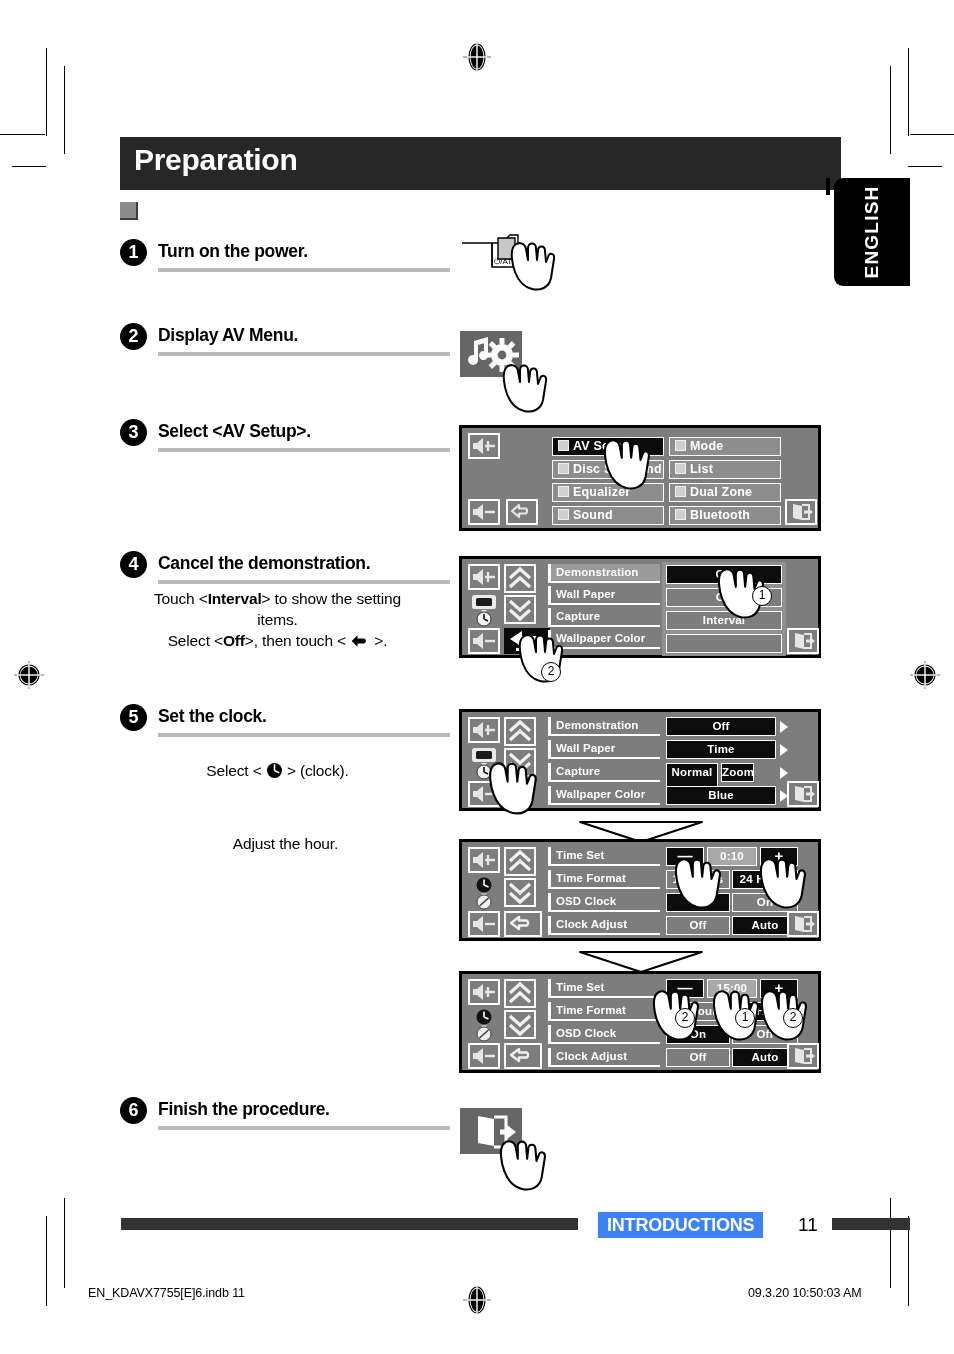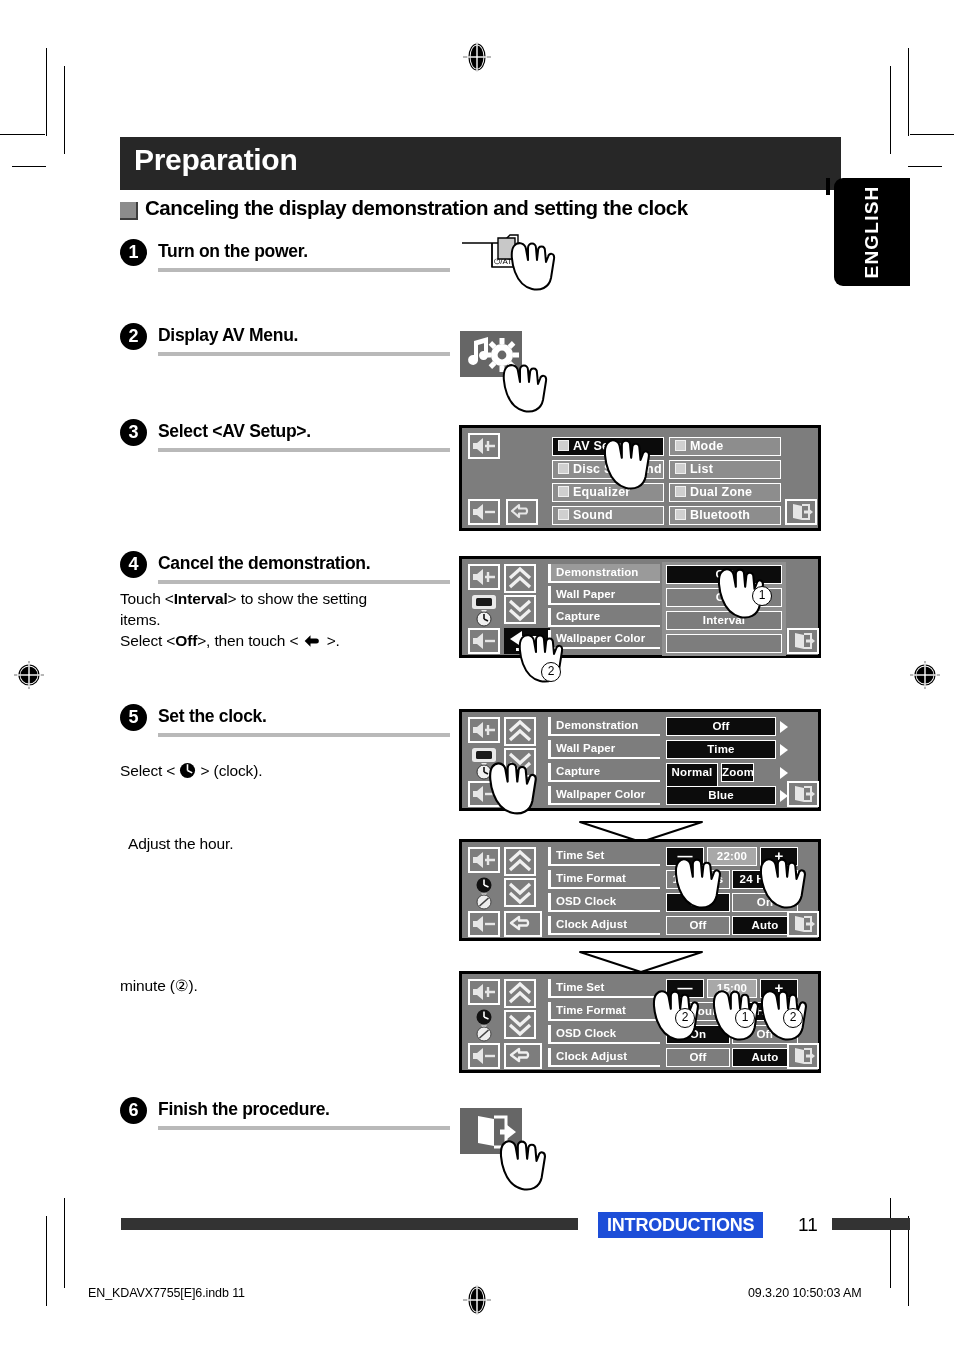--- a/index.html
+++ b/index.html
@@ -35,21 +35,21 @@
 
   
   .step{position:absolute;}
   .step-num{position:absolute;left:0;top:0;width:27px;height:27px;border-radius:50%;
             background:#000;color:#fff;font-size:18px;font-weight:bold;
             text-align:center;line-height:27px;}
   .step-title{position:absolute;left:38px;top:2px;font-size:17.5px;font-weight:bold;
             letter-spacing:-0.3px;white-space:nowrap;}
   .step-rule{position:absolute;left:38px;width:292px;height:4px;background:#b9b9b9;}
 
-  .sub-text{position:absolute;text-align:left;font-size:15.5px;line-height:21px;
+  .sub-text{position:absolute;text-align:center;font-size:15.5px;line-height:21px;
             letter-spacing:-0.15px;}
   .sub-text b{font-weight:bold;}
 
   
   .screen{position:absolute;background:#7d7d7d;border:3px solid #000;box-sizing:border-box;}
 
   .ico{position:absolute;box-sizing:border-box;border:2px solid #ffffff;background:#7d7d7d;}
   .ico svg{display:block;}
 
   .row-label{position:absolute;box-sizing:border-box;background:#7d7d7d;
@@ -85,21 +85,21 @@
 
   
   #avmenu-icon{position:absolute;left:460px;top:331px;width:62px;height:46px;background:#666;}
   #finish-icon{position:absolute;left:460px;top:1108px;width:62px;height:46px;background:#666;}
 
   
   #power-illustration{position:absolute;left:462px;top:233px;width:100px;height:58px;}
 
   
   #footer-rule{position:absolute;left:121px;top:1218px;width:457px;height:12px;background:#333;}
-  #footer-tag{position:absolute;left:598px;top:1212px;height:26px;background:#1d4ed8;
+  #footer-tag{position:absolute;left:598px;top:1212px;height:26px;background:#3b82f6;
       color:#fff;font-size:18px;font-weight:bold;padding:0 9px;line-height:26px;
       letter-spacing:-0.2px;}
   #footer-page{position:absolute;left:798px;top:1212px;font-size:19px;line-height:26px;}
   #footer-dash{position:absolute;left:832px;top:1218px;width:78px;height:12px;background:#333;}
 
   #colophon-left{position:absolute;left:88px;top:1286px;font-size:12.5px;letter-spacing:-0.1px;}
   #colophon-right{position:absolute;left:748px;top:1286px;font-size:12.5px;letter-spacing:-0.1px;}
 </style>
 </head>
 <body>
@@ -159,21 +159,20 @@
     <line x1="4" y1="15" x2="24" y2="15" stroke="#fff" stroke-width="1.4"></line>
   </svg>
 </div>
 
 <div id="title-bar">
   <div class="t">Preparation</div>
 </div>
 
 <div id="section-heading">
   <div class="sq"></div>
-  <div class="h">Canceling the display demonstration and setting the clock</div>
 </div>
 
 <div id="lang-tab-edge"></div>
 <div id="lang-tab">
   <span>ENGLISH</span>
 </div>
 
 <div class="step" style="left:120px;top:239px;width:340px;height:40px;">
   <div class="step-num">1</div>
   <div class="step-title">Turn on the power.</div>
@@ -396,21 +395,20 @@
 <div class="sub-text" style="left:120px;top:760px;width:315px;">
   <span>Select &lt; </span><span style="display:inline-block;vertical-align:-3px;">
     <svg width="17" height="17" viewBox="0 0 18 18">
         <circle cx="9" cy="9" r="8" fill="#000"></circle>
         <path d="M9 9 L9 2.5 M9 9 L14 11.5" stroke="#fff" stroke-width="1.7"></path>
       </svg>
   </span><span> &gt; (clock).</span>
 </div>
 <div class="sub-text" style="left:128px;top:833px;width:315px;">Adjust the hour.</div>
 <div class="sub-text" style="left:120px;top:975px;width:315px;">
-  <div>minute (②).</div>
 </div>
 
 <div class="screen" style="left:459px;top:709px;width:362px;height:102px;">
   <div class="ico" style="left:6px;top:5px;width:32px;height:26px;">
     <svg width="28" height="22" viewBox="0 0 28 22">
         <path d="M3 8 h4 l6-5 v16 l-6-5 H3 Z" fill="#e6e6e6"></path>
         <path d="M18 6 v10 M15 11 h10" stroke="#e6e6e6" stroke-width="2.4"></path>
       </svg>
   </div>
   <div class="ico" style="left:6px;top:34px;width:32px;height:34px;border:none;">
@@ -516,21 +514,21 @@
         <path d="M13 4 L5 10 L13 16 L13 12.5 L21 12.5 A3.5 3.5 0 0 0 21 7.5 L13 7.5 Z" fill="none" stroke="#f0f0f0" stroke-width="2.4" stroke-linejoin="round"></path>
       </svg>
   </div>
 
   <div class="row-label" style="left:86px;top:5px;width:112px;height:19px;">Time Set</div>
   <div class="row-label" style="left:86px;top:28px;width:112px;height:19px;">Time Format</div>
   <div class="row-label" style="left:86px;top:51px;width:112px;height:19px;">OSD Clock</div>
   <div class="row-label" style="left:86px;top:74px;width:112px;height:19px;">Clock Adjust</div>
 
   <div class="val sel" style="left:204px;top:5px;width:38px;height:19px;line-height:15px;font-size:15px;">—</div>
-  <div class="val light" style="left:245px;top:5px;width:50px;height:19px;line-height:17px;">22:00</div>
+  <div class="val light" style="left:245px;top:5px;width:50px;height:19px;line-height:17px;">0:10</div>
   <div class="val sel" style="left:298px;top:5px;width:38px;height:19px;line-height:16px;font-size:15px;">+</div>
 
   <div class="val" style="left:204px;top:28px;width:64px;height:19px;line-height:17px;">12 Hours</div>
   <div class="val sel" style="left:270px;top:28px;width:66px;height:19px;line-height:17px;">24 Hours</div>
 
   <div class="val sel" style="left:204px;top:51px;width:64px;height:19px;line-height:17px;">Off</div>
   <div class="val" style="left:270px;top:51px;width:66px;height:19px;line-height:17px;">On</div>
 
   <div class="val" style="left:204px;top:74px;width:64px;height:19px;line-height:17px;">Off</div>
   <div class="val sel" style="left:270px;top:74px;width:66px;height:19px;line-height:17px;">Auto</div>

